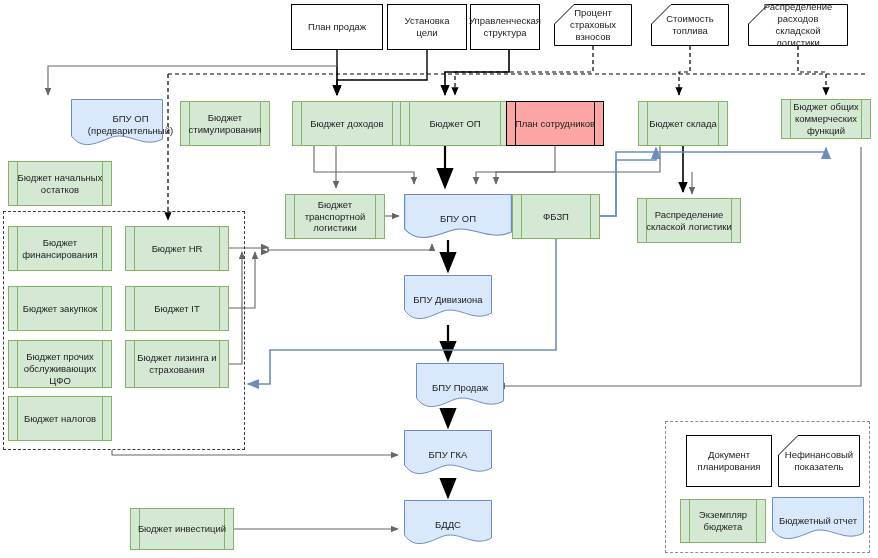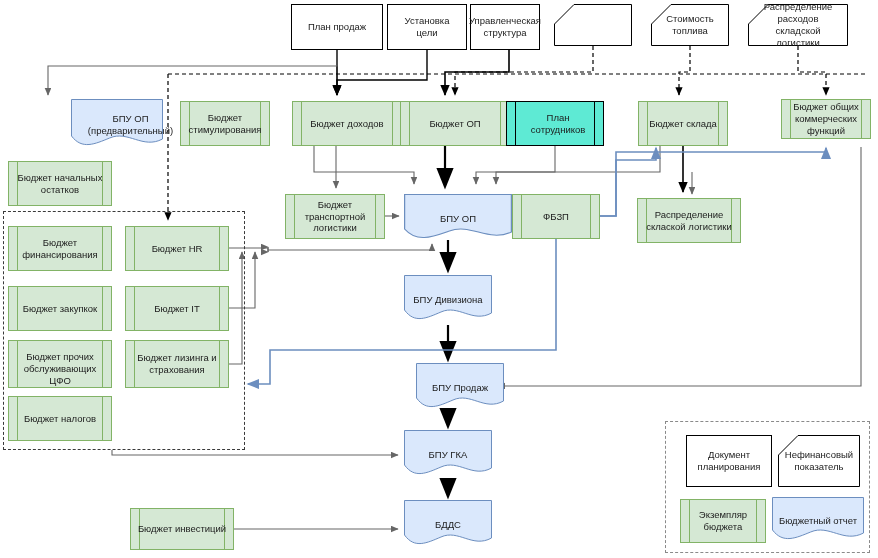--- a/index.html
+++ b/index.html
@@ -7,21 +7,21 @@
   #canvas{position:relative;width:878px;height:558px;overflow:hidden;background:#fff;}
   #wires{position:absolute;left:0;top:0;width:878px;height:558px;}
   .node{position:absolute;box-sizing:border-box;display:flex;align-items:center;
         justify-content:center;text-align:center;line-height:1.25;
         font-size:9.5px;color:#1b1b1b;}
   .node .lbl{display:block;padding:0 6px;position:relative;z-index:3;}
   
   .rect{border:1px solid #000;background:#fff;}
   
   .pproc{border:1px solid #82b366;background:#d5e8d4;}
-  .pproc.white{border:1px solid #000;background:#5eead4;padding-left:6px;}
+  .pproc.white{border:1px solid #000;background:#fca5a5;}
   .pproc:before,.pproc:after{content:"";position:absolute;top:0;bottom:0;width:0;
         border-left:1px solid #82b366;}
   .pproc.white:before,.pproc.white:after{border-left:1px solid #000;}
   .pproc:before{left:8px;} .pproc:after{right:8px;}
   
   .docsh{background:transparent;border:0;}
   .docsh svg{position:absolute;left:0;top:0;width:100%;height:100%;z-index:1;}
   
   .nfi{background:transparent;border:0;}
   .nfi svg{position:absolute;left:0;top:0;width:100%;height:100%;z-index:1;}
@@ -121,20 +121,21 @@
       <div class="node rect" style="left: 387px; top: 4px; width: 80px; height: 46px;">
         <span class="lbl">Установка цели</span>
       </div>
       <div class="node rect" style="left: 470px; top: 4px; width: 70px; height: 46px;">
         <span class="lbl">Управленческая структура</span>
       </div>
       <div class="node nfi" style="left: 554px; top: 4px; width: 78px; height: 42px;">
         <svg viewBox="0 0 78 42" preserveAspectRatio="none">
           <path d="M0.5,20 L20,0.5 H77.5 V41.5 H0.5 Z" fill="#ffffff" stroke="#000000" stroke-width="1"></path>
         </svg>
+        <span class="lbl">Процент страховых взносов</span>
       </div>
       <div class="node nfi" style="left: 651px; top: 4px; width: 78px; height: 42px;">
         <svg viewBox="0 0 78 42" preserveAspectRatio="none">
           <path d="M0.5,20 L20,0.5 H77.5 V41.5 H0.5 Z" fill="#ffffff" stroke="#000000" stroke-width="1"></path>
         </svg>
         <span class="lbl">Стоимость топлива</span>
       </div>
       <div class="node nfi" style="left: 748px; top: 4px; width: 100px; height: 42px;">
         <svg viewBox="0 0 100 42" preserveAspectRatio="none">
           <path d="M0.5,20 L20,0.5 H99.5 V41.5 H0.5 Z" fill="#ffffff" stroke="#000000" stroke-width="1"></path>

